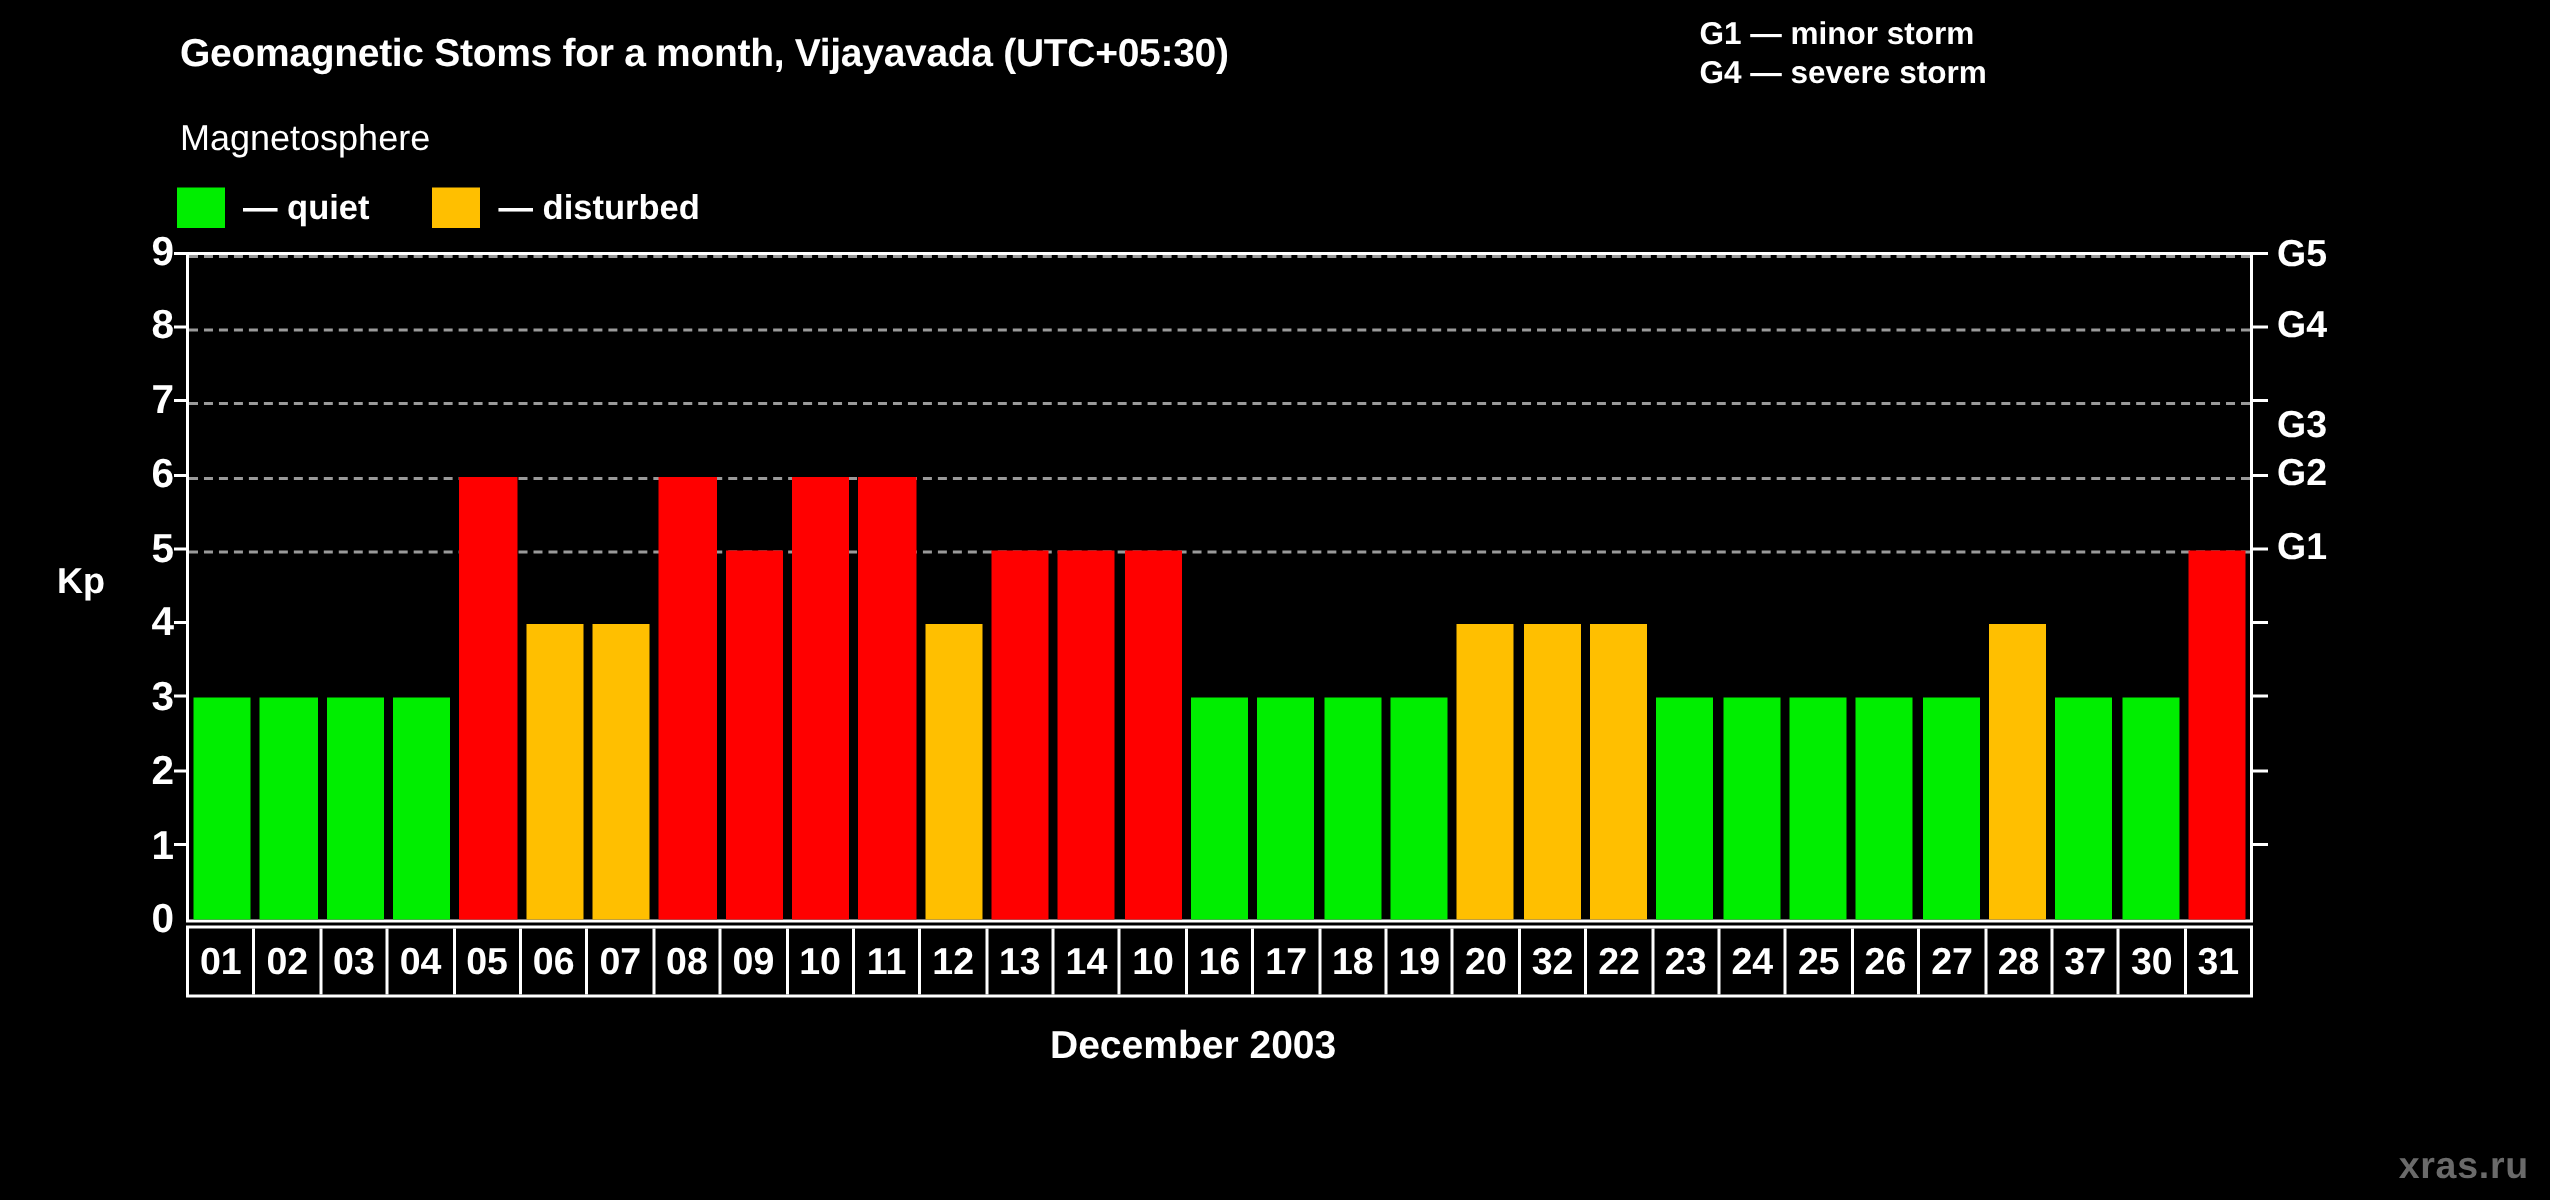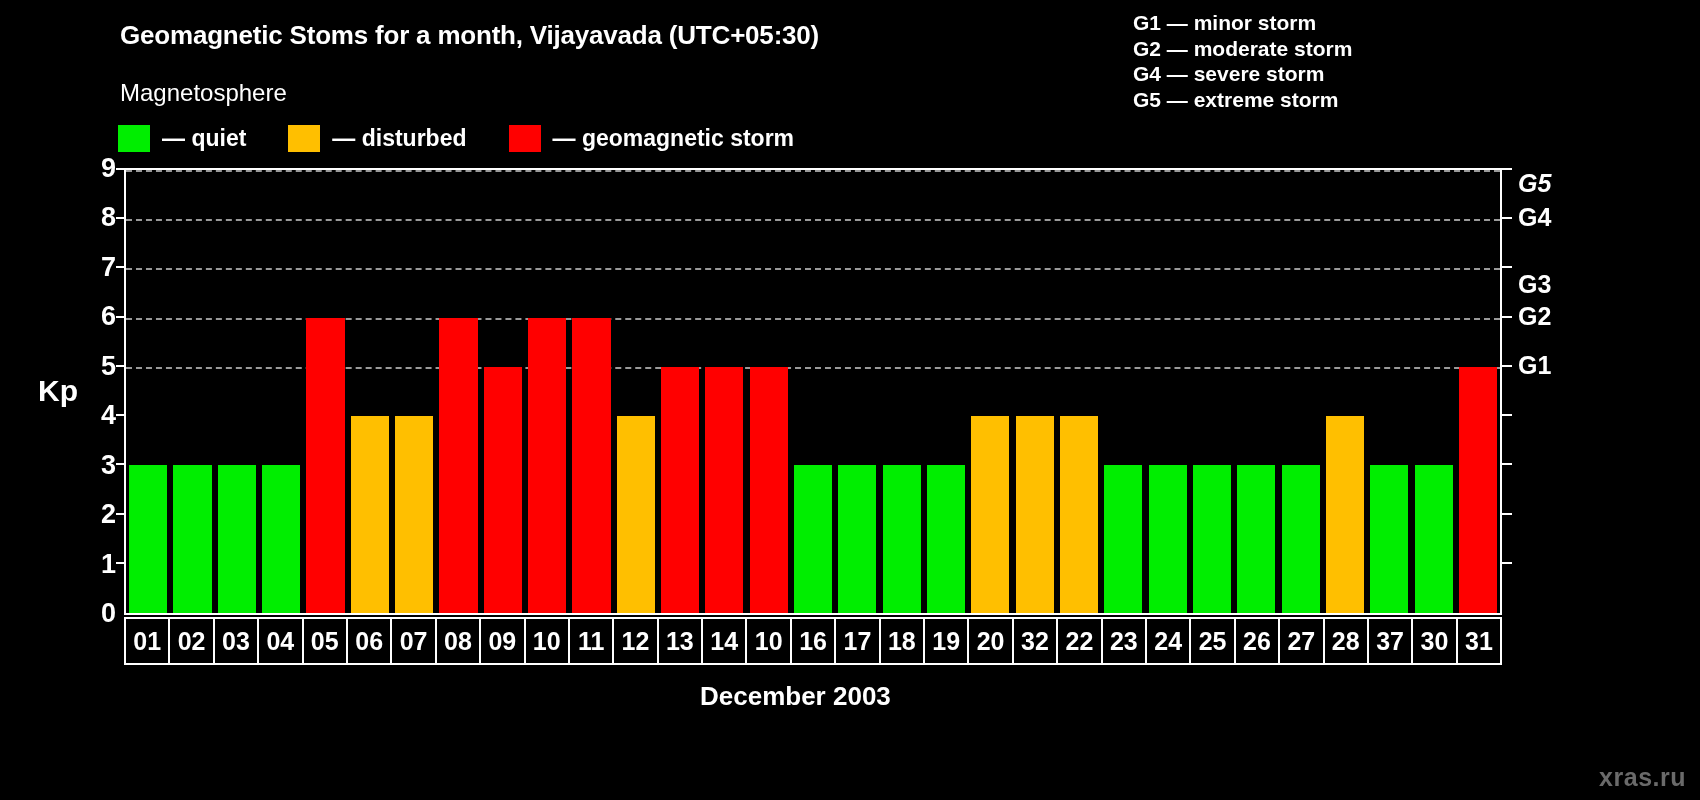--- a/index.html
+++ b/index.html
@@ -135,21 +135,21 @@
     transform: translateY(-50%);
     font-size: 27px;
     font-weight: bold;
     text-align: right;
     width: 100%;
   }
   #y-axis-title {
     position: absolute;
     left: 38px;
     top: 374px;
-    font-size: 30px;
+    font-size: 24px;
     font-weight: bold;
   }
   .y-tick-mark {
     position: absolute;
     left: 116px;
     width: 9px;
     height: 0;
     border-top: 2px solid #ffffff;
   }
 
@@ -228,31 +228,25 @@
 
 <div id="magnetosphere-legend">
   <div class="legend-entry" id="legend-entry-quiet">
     <span class="legend-swatch" style="background: rgb(0, 238, 0);"></span>
     <span class="legend-text">— quiet</span>
   </div>
   <div class="legend-entry" id="legend-entry-disturbed">
     <span class="legend-swatch" style="background: rgb(255, 191, 0);"></span>
     <span class="legend-text">— disturbed</span>
   </div>
-  <div class="legend-entry" id="legend-entry-storm">
-    <span class="legend-swatch" style="background: rgb(255, 0, 0);"></span>
-    <span class="legend-text">— geomagnetic storm</span>
-  </div>
 </div>
 
 <div id="gscale-legend">
   <span class="gscale-line">G1 — minor storm</span>
-  <span class="gscale-line">G2 — moderate storm</span>
   <span class="gscale-line">G4 — severe storm</span>
-  <span class="gscale-line">G5 — extreme storm</span>
 </div>
 
 <div id="y-axis-title">Kp</div>
 <div id="y-axis-labels">
     <div class="y-tick-label" style="top: 100%;">0</div>
     <div class="y-tick-label" style="top: 88.8889%;">1</div>
     <div class="y-tick-label" style="top: 77.7778%;">2</div>
     <div class="y-tick-label" style="top: 66.6667%;">3</div>
     <div class="y-tick-label" style="top: 55.5556%;">4</div>
     <div class="y-tick-label" style="top: 44.4444%;">5</div>
@@ -367,21 +361,21 @@
         </div>
       </div>
   </div>
 </div>
 
 <div id="g-axis">
     <div class="g-tick-label" style="top: 196.889px;">G1</div>
     <div class="g-tick-label" style="top: 147.667px;">G2</div>
     <div class="g-tick-label" style="top: 116px;">G3</div>
     <div class="g-tick-label" style="top: 49.2222px;">G4</div>
-    <div class="g-tick-label" style="top: 15px; font-style: italic;">G5</div>
+    <div class="g-tick-label" style="top: 2px;">G5</div>
     <div class="g-tick-mark" style="top: 393.778px;"></div>
     <div class="g-tick-mark" style="top: 344.556px;"></div>
     <div class="g-tick-mark" style="top: 295.333px;"></div>
     <div class="g-tick-mark" style="top: 246.111px;"></div>
     <div class="g-tick-mark" style="top: 196.889px;"></div>
     <div class="g-tick-mark" style="top: 147.667px;"></div>
     <div class="g-tick-mark" style="top: 98.4444px;"></div>
     <div class="g-tick-mark" style="top: 49.2222px;"></div>
     <div class="g-tick-mark" style="top: 0px;"></div>
   </div>

